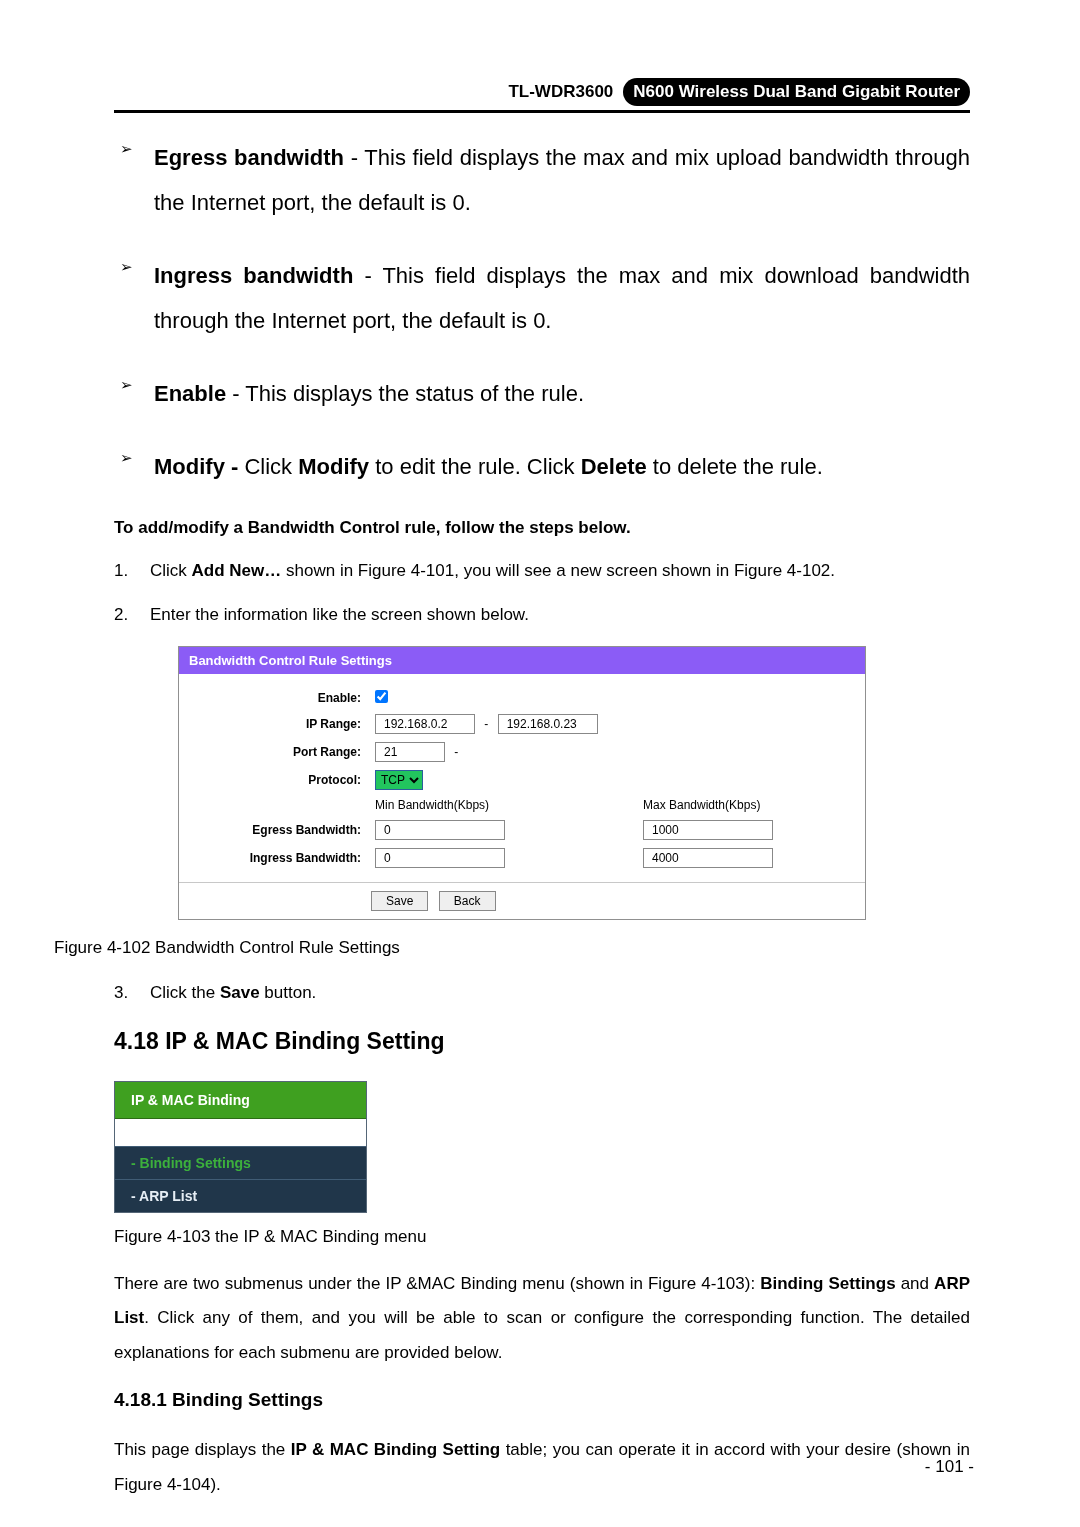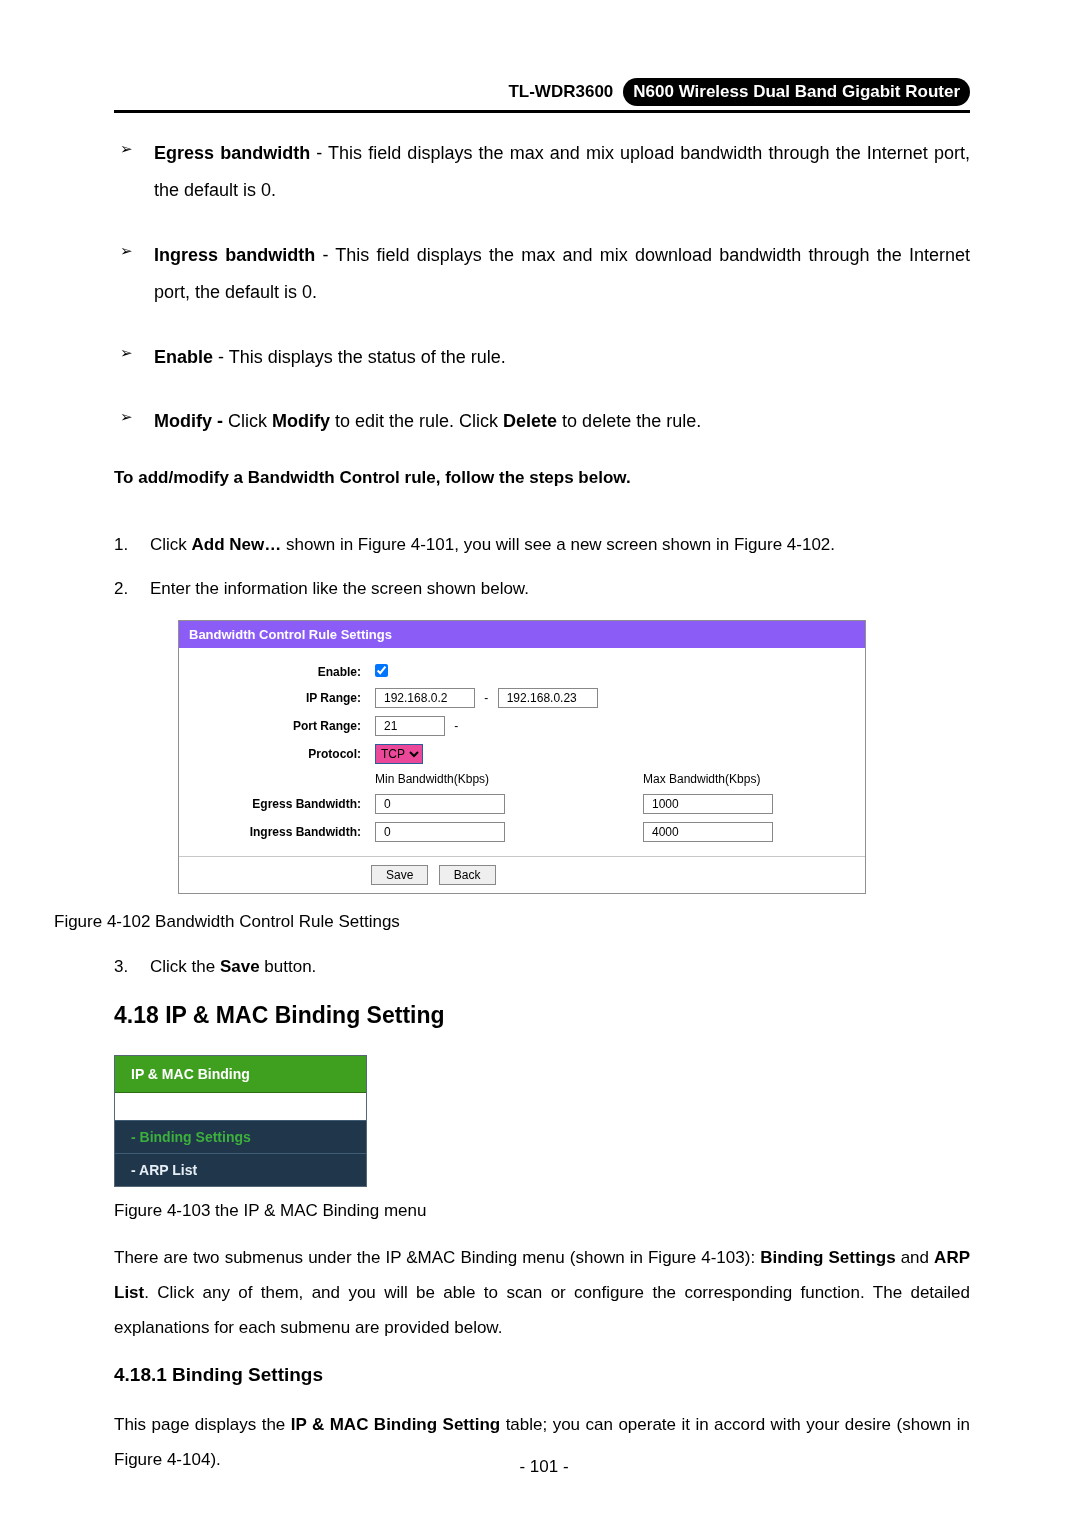--- a/index.html
+++ b/index.html
@@ -4,53 +4,53 @@
 <style>
   * { margin: 0; padding: 0; box-sizing: border-box; }
   body { background: #fff; font-family: Arial, sans-serif; }
   .page { width: 1080px; height: 1527px; margin: 0 auto; position: relative; padding: 78px 110px 40px 114px; }
   .header-bar { display: flex; justify-content: flex-end; align-items: center; border-bottom: 3px solid #000; padding-bottom: 4px; margin-bottom: 22px; }
   .header-model { font-weight: bold; font-size: 17px; color: #000; margin-right: 10px; }
   .header-title { background: #000; color: #fff; font-weight: bold; font-size: 17px; padding: 4px 10px; border-radius: 14px; }
   .bullets { margin-left: 6px; }
   .bullet-item { display: flex; margin-bottom: 28px; }
   .bullet-sym { width: 34px; flex-shrink: 0; font-size: 15px; line-height: 1.8; }
-  .bullet-body { flex: 1; font-size: 18px; line-height: 2.05; text-align: justify; }
+  .bullet-body { flex: 1; font-size: 22px; line-height: 2.05; text-align: justify; }
   .bullet-body strong { font-weight: bold; }
-  .instr { font-size: 17px; font-weight: bold; margin-bottom: 40px; }
+  .instr { font-size: 17px; font-weight: bold; margin-bottom: 16px; }
   ol.steps { list-style: none; margin-left: 0; }
   ol.steps li { display: flex; font-size: 17px; line-height: 2; margin-bottom: 10px; }
   ol.steps li .num { width: 36px; flex-shrink: 0; }
   ol.steps li .txt { flex: 1; }
   .fig-wrap { margin: 14px 0 10px 64px; }
   .panel { width: 688px; border: 1px solid #909090; background: #fff; }
   .panel-title { background: #8b5cf6; color: #fff; font-weight: bold; font-size: 13px; padding: 6px 10px; }
   .panel-body { padding: 12px 0 0 0; }
   .form-table { width: 100%; border-collapse: collapse; font-size: 12px; }
   .form-table td { padding: 4px 6px; vertical-align: middle; }
   .form-table td.label { width: 190px; text-align: right; font-weight: bold; padding-right: 8px; }
   .form-table input[type=text] { font-size: 12px; padding: 2px 8px; border: 1px solid #888; background: #fff; }
   .form-table input.short { width: 70px; }
   .form-table input.med { width: 100px; }
   .form-table input.bw { width: 130px; }
-  .form-table select { font-size: 12px; border: 1px solid #2b5f9c; background: #ec4899; padding: 1px; }
+  .form-table select { font-size: 12px; border: 1px solid #2b5f9c; background: #22c55e; padding: 1px; }
   .dash { padding: 0 6px; }
   .col-hdr { font-size: 12px; }
   .btn-row { border-top: 1px solid #c8c8c8; padding: 8px 0 8px 192px; margin-top: 10px; }
   .btn-row button { font-size: 12px; padding: 2px 14px; border: 1px solid #888; background: #efefef; margin-right: 6px; }
   .fig-caption { font-size: 17px; margin: 18px 0 18px -60px; }
   .sec-h1 { font-size: 23px; font-weight: bold; margin: 18px 0 26px 0; }
   .sec-h2 { font-size: 19px; font-weight: bold; margin: 16px 0 22px 0; }
   .menu-fig { width: 253px; border: 1px solid #567; margin-bottom: 14px; font-size: 14px; }
   .menu-fig .mhead { background: #3fa020; color: #fff; font-weight: bold; padding: 10px 16px; border-bottom: 1px solid #2c6d16; }
   .menu-fig .mitem { background: #20364a; color: #e6eef5; font-weight: bold; padding: 8px 16px; border-top: 1px solid #405c75; }
   .menu-fig .mitem.sel { color: #3cb03c; margin-top: 27px; }
   .fig-cap-left { font-size: 17px; margin-bottom: 20px; }
   .para { font-size: 17px; line-height: 2.05; text-align: justify; margin-bottom: 18px; }
-  .page-num { position: absolute; bottom: 50px; width: 860px; text-align: center; font-size: 17px; }
+  .page-num { position: absolute; bottom: 50px; width: 860px; text-align: right; font-size: 17px; }
 </style>
 </head>
 <body>
 
 <div class="page">
   <div class="header-bar">
     <span class="header-model">TL-WDR3600</span>
     <span class="header-title">N600 Wireless Dual Band Gigabit Router</span>
   </div>
 

